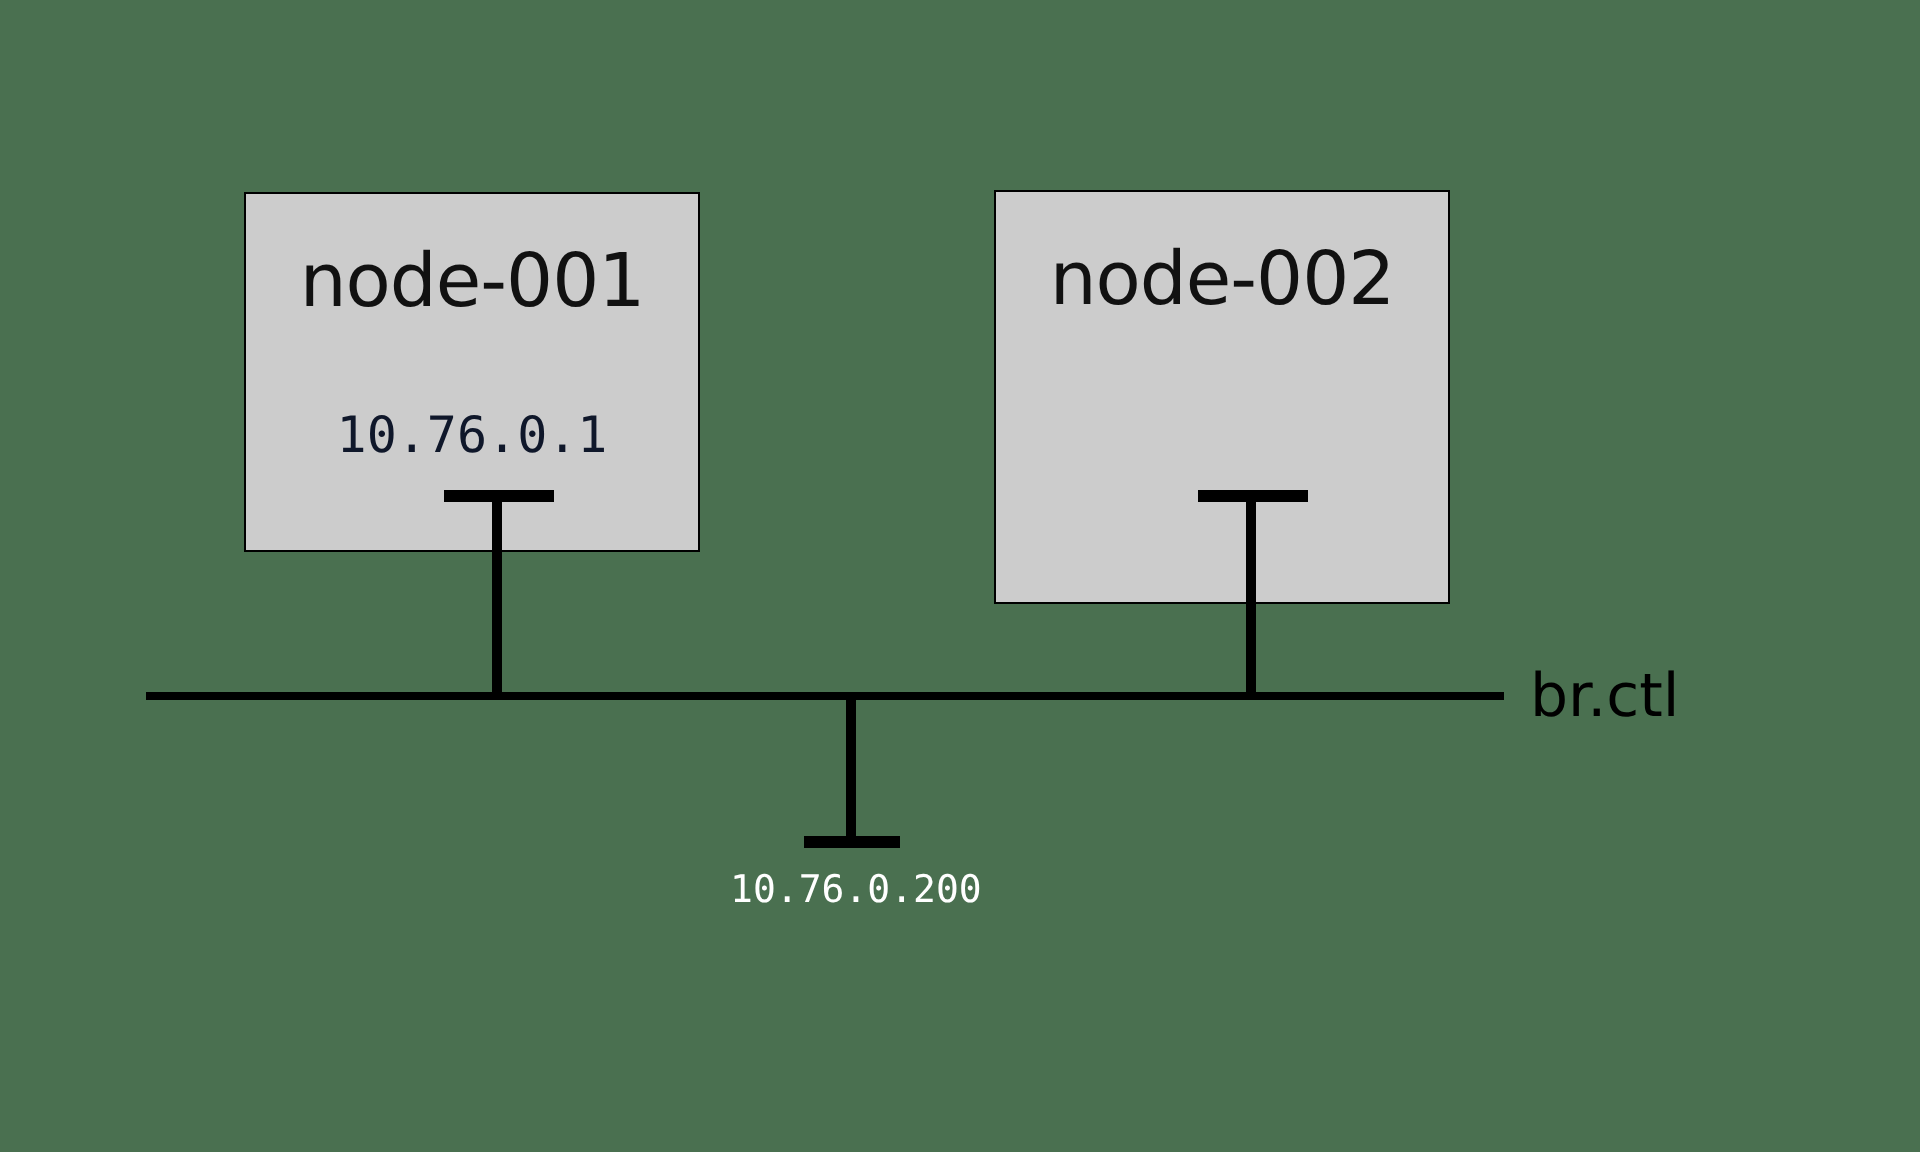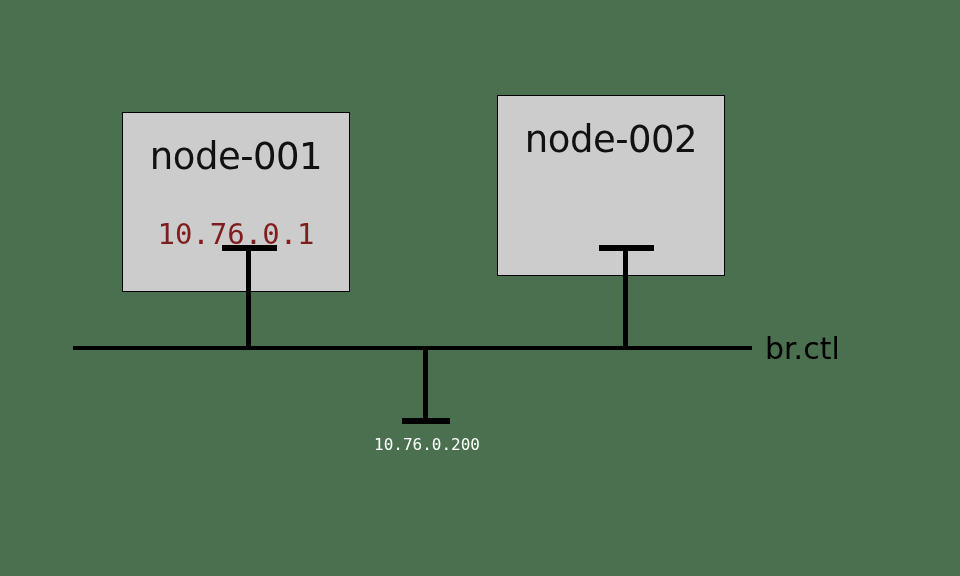--- a/index.html
+++ b/index.html
@@ -23,29 +23,29 @@
 
   
   .host-box {
     position: absolute;
     background: #cccccc;
     border: 1px solid #000000;
     box-sizing: border-box;
   }
   #host-box-1 {
     left: 122px;
-    top: 112px;
+    top: 96px;
     width: 228px;
     height: 180px;
   }
   #host-box-2 {
     left: 497px;
     top: 95px;
     width: 228px;
-    height: 181px;
+    height: 207px;
   }
   .host-title {
     position: absolute;
     left: 0;
     right: 0;
     top: 22px;
     text-align: center;
     font-family: "DejaVu Sans", "Liberation Sans", sans-serif;
     font-size: 37px;
     line-height: 44px;
@@ -53,23 +53,23 @@
     letter-spacing: -0.5px;
     white-space: nowrap;
   }
   .host-ip {
     position: absolute;
     left: 0;
     right: 0;
     top: 106px;
     text-align: center;
     font-family: "DejaVu Sans Mono", "Liberation Mono", monospace;
-    font-size: 29px;
+    font-size: 25px;
     line-height: 30px;
-    color: #7f1d1d;
+    color: #0f172a;
     white-space: nowrap;
   }
 
   
   #bus-line {
     position: absolute;
     left: 73px;
     top: 346px;
     width: 679px;
     height: 4px;
@@ -135,21 +135,21 @@
     color: #000000;
     white-space: nowrap;
   }
   #bridge-ip-label {
     position: absolute;
     left: 365px;
     top: 430px;
     width: 124px;
     text-align: center;
     font-family: "DejaVu Sans Mono", "Liberation Mono", monospace;
-    font-size: 16px;
+    font-size: 19px;
     line-height: 30px;
     color: #ffffff;
     white-space: nowrap;
   }
 </style>
 </head>
 <body>
 
 <div id="diagram">
 

